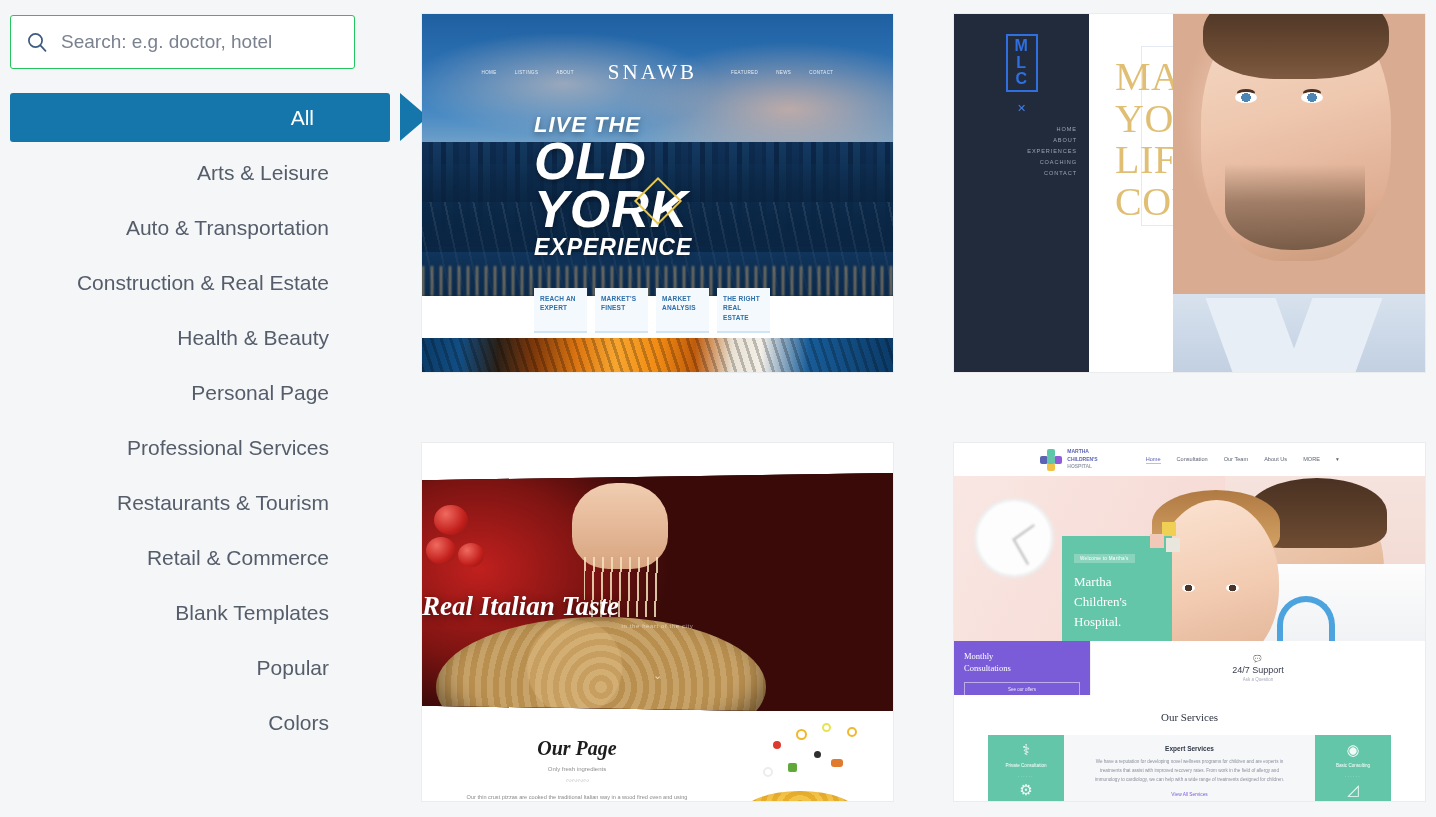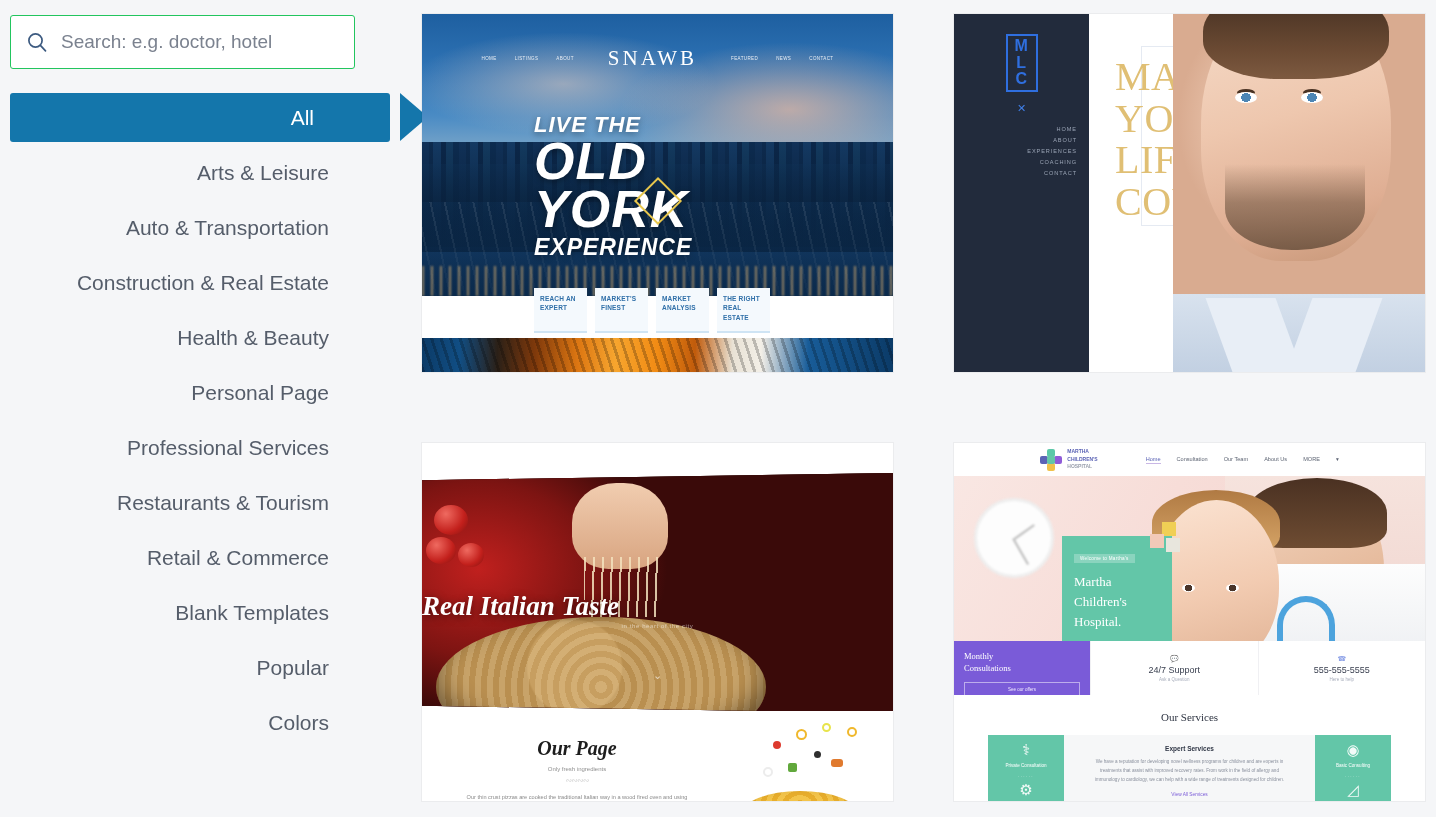--- a/index.html
+++ b/index.html
@@ -116,21 +116,21 @@
       rgba(255,200,120,.55) 0 2px, transparent 2px 9px);
     filter: blur(1px);
   }
   .c1 .topnav {
     position: absolute; top: 32px; left: 0; right: 0;
     display: flex; align-items: center; justify-content: center; gap: 18px;
     color: #e8eef5;
   }
   .c1 .brand {
     font-family: "Liberation Serif", serif; font-size: 21px; letter-spacing: 3px;
-    color: #ffffff; margin: 0 16px;
+    color: #ffffff; margin: 14px 16px;
   }
   .c1 .hero {
     position: absolute; left: 112px; top: 98px; color: #fff;
     font-family: "Liberation Sans", sans-serif; font-weight: bold; font-style: italic;
     text-shadow: 0 2px 6px rgba(0,0,0,.4);
   }
   .c1 .h-small { font-size: 22px; letter-spacing: 1px; }
   .c1 .h-big { font-size: 52px; line-height: .92; letter-spacing: 1px; }
   .c1 .h-mid { font-size: 23px; letter-spacing: 1px; }
   .c1 .diamond {
@@ -697,25 +697,20 @@
             <div>Monthly</div>
             <div>Consultations</div>
           </div>
           <div class="bp-btn">See our offers</div>
         </div>
         <div class="w">
           <div class="w-ic">💬</div>
           <div class="w-t">24/7 Support</div>
           <div class="w-s">Ask a Question</div>
         </div>
-        <div class="w">
-          <div class="w-ic">☎</div>
-          <div class="w-t">555-555-5555</div>
-          <div class="w-s">Here to help</div>
-        </div>
       </div>
 
       <div class="svc-title">Our Services</div>
 
       <div class="svc-row">
         <div class="svc-g">
           <span class="ic">⚕</span>
           <span class="lb">Private Consultation</span>
           <span class="dots">......</span>
           <span class="ic">⚙</span>

